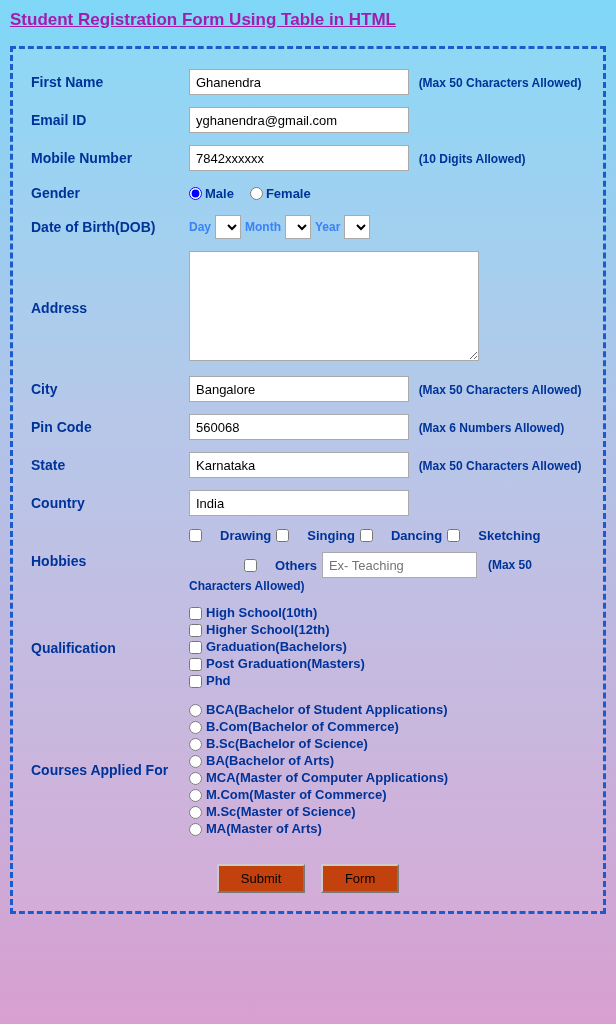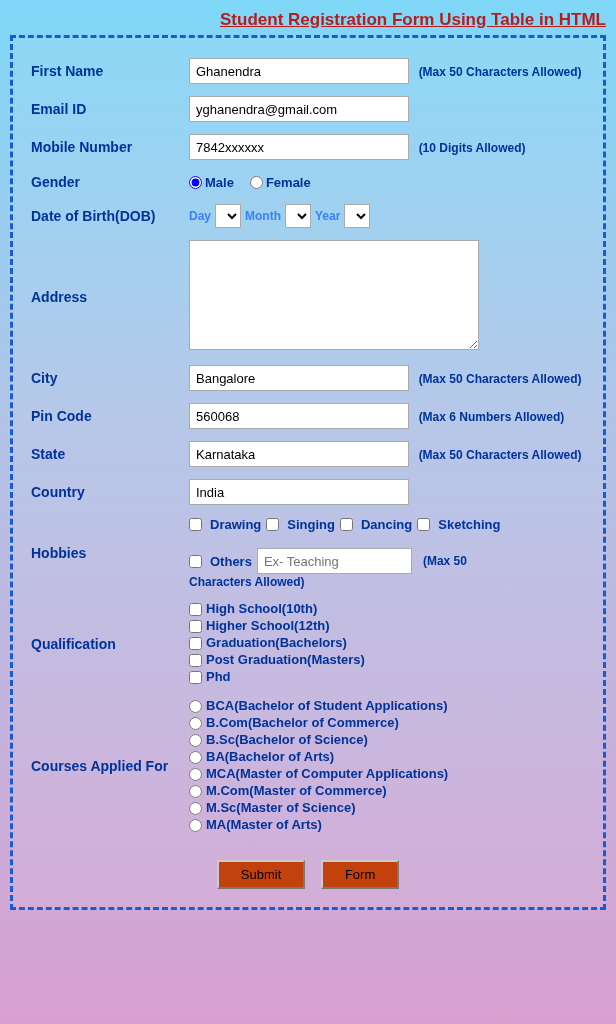--- a/index.html
+++ b/index.html
@@ -5,26 +5,26 @@
     * { box-sizing: border-box; margin: 0; padding: 0; }
     body {
       width: 616px;
       min-height: 1024px;
       background: linear-gradient(to bottom, #7fd7f7 0%, #b0c4e8 40%, #d8a0d0 100%);
       font-family: Arial, sans-serif;
       font-size: 13px;
       padding: 10px;
     }
     .page-title {
-      text-align: right;
-      color: #b91c1c;
+      text-align: left;
+      color: #a21caf;
       font-size: 17px;
       font-weight: bold;
       text-decoration: underline;
-      margin-bottom: 5px;
+      margin-bottom: 16px;
     }
     .form-container {
       border: 3px dashed #1a5ccc;
       background: rgba(255,255,255,0.08);
       padding: 10px 14px;
     }
     table {
       width: 100%;
       border-collapse: separate;
       border-spacing: 0 8px;
@@ -102,21 +102,21 @@
       flex-wrap: wrap;
       align-items: center;
       gap: 5px;
     }
     .checkbox-row label {
       color: #003399;
       font-weight: bold;
       font-size: 13px;
       display: flex;
       align-items: center;
-      gap: 8px;
+      gap: 18px;
     }
     .qual-list, .courses-list {
       list-style: none;
       padding: 0;
     }
     .qual-list li, .courses-list li {
       color: #003399;
       font-weight: bold;
       font-size: 13px;
       display: flex;
@@ -257,21 +257,21 @@
           </label>
           <label>
             <input type="checkbox" style="">
             <span>Dancing</span>
           </label>
           <label>
             <input type="checkbox" style="">
             <span>Sketching</span>
           </label>
         </div>
-        <div class="checkbox-row" style="margin-top:16px;">
+        <div class="checkbox-row" style="margin-top:9px;justify-content:center;">
           <label>
             <input type="checkbox" style="">
             <span>Others</span>
           </label>
           <input type="text" class="others-input" placeholder="Ex- Teaching" style="">
           <span class="hint">(Max 50</span>
         </div>
         <div>
           <span class="hint" style="margin-left:0;">Characters Allowed)</span>
         </div>

